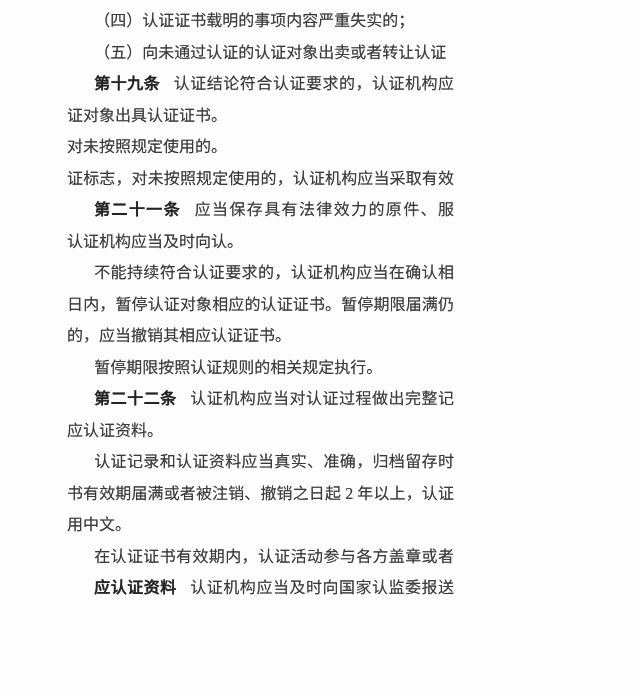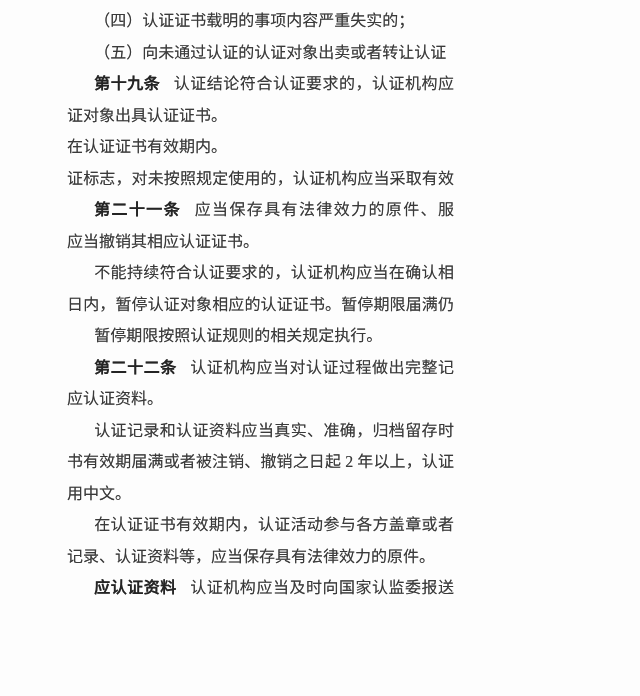--- a/index.html
+++ b/index.html
@@ -36,28 +36,28 @@
   .article-label:not(:empty) { margin-right: 0.85em; }
 </style>
 </head>
 <body>
 
 <div class="page">
     <div class="line indent"><span class="article-label"></span><span>（四）认证证书载明的事项内容严重失实的；</span></div>
     <div class="line indent"><span class="article-label"></span><span>（五）向未通过认证的认证对象出卖或者转让认证证书的。</span></div>
     <div class="line indent full"><span class="article-label">第十九条</span><span>认证结论符合认证要求的，认证机构应当及时向认</span></div>
     <div class="line"><span class="article-label"></span><span>证对象出具认证证书。</span></div>
-    <div class="line"><span class="article-label"></span><span>在认证证书有效期内。</span></div>
+    <div class="line"><span class="article-label"></span><span>对未按照规定使用的。</span></div>
     <div class="line full"><span class="article-label"></span><span>证标志，对未按照规定使用的，认证机构应当采取有效的纠正措施。</span></div>
     <div class="line indent full"><span class="article-label">第二十一条</span><span>应当保存具有法律效力的原件、服务、管理体</span></div>
-    <div class="line"><span class="article-label"></span><span>应当撤销其相应认证证书。</span></div>
+    <div class="line"><span class="article-label"></span><span>认证机构应当及时向认。</span></div>
     <div class="line indent full"><span class="article-label"></span><span>不能持续符合认证要求的，认证机构应当在确认相关情况后 5</span></div>
     <div class="line full"><span class="article-label"></span><span>日内，暂停认证对象相应的认证证书。暂停期限届满仍不符合要求</span></div>
+    <div class="line"><span class="article-label"></span><span>的，应当撤销其相应认证证书。</span></div>
     <div class="line indent"><span class="article-label"></span><span>暂停期限按照认证规则的相关规定执行。</span></div>
     <div class="line indent full"><span class="article-label">第二十二条</span><span>认证机构应当对认证过程做出完整记录，保留相</span></div>
     <div class="line"><span class="article-label"></span><span>应认证资料。</span></div>
     <div class="line indent full"><span class="article-label"></span><span>认证记录和认证资料应当真实、准确，归档留存时间为认证证</span></div>
     <div class="line full"><span class="article-label"></span><span>书有效期届满或者被注销、撤销之日起 2 年以上，认证记录应当使</span></div>
     <div class="line"><span class="article-label"></span><span>用中文。</span></div>
     <div class="line indent full"><span class="article-label"></span><span>在认证证书有效期内，认证活动参与各方盖章或者签字的认证</span></div>
-    <div class="line"><span class="article-label"></span><span>记录、认证资料等，应当保存具有法律效力的原件。</span></div>
     <div class="line indent full"><span class="article-label">应认证资料</span><span>认证机构应当及时向国家认监委报送以下信</span></div>
   </div>
 
 </body></html>

